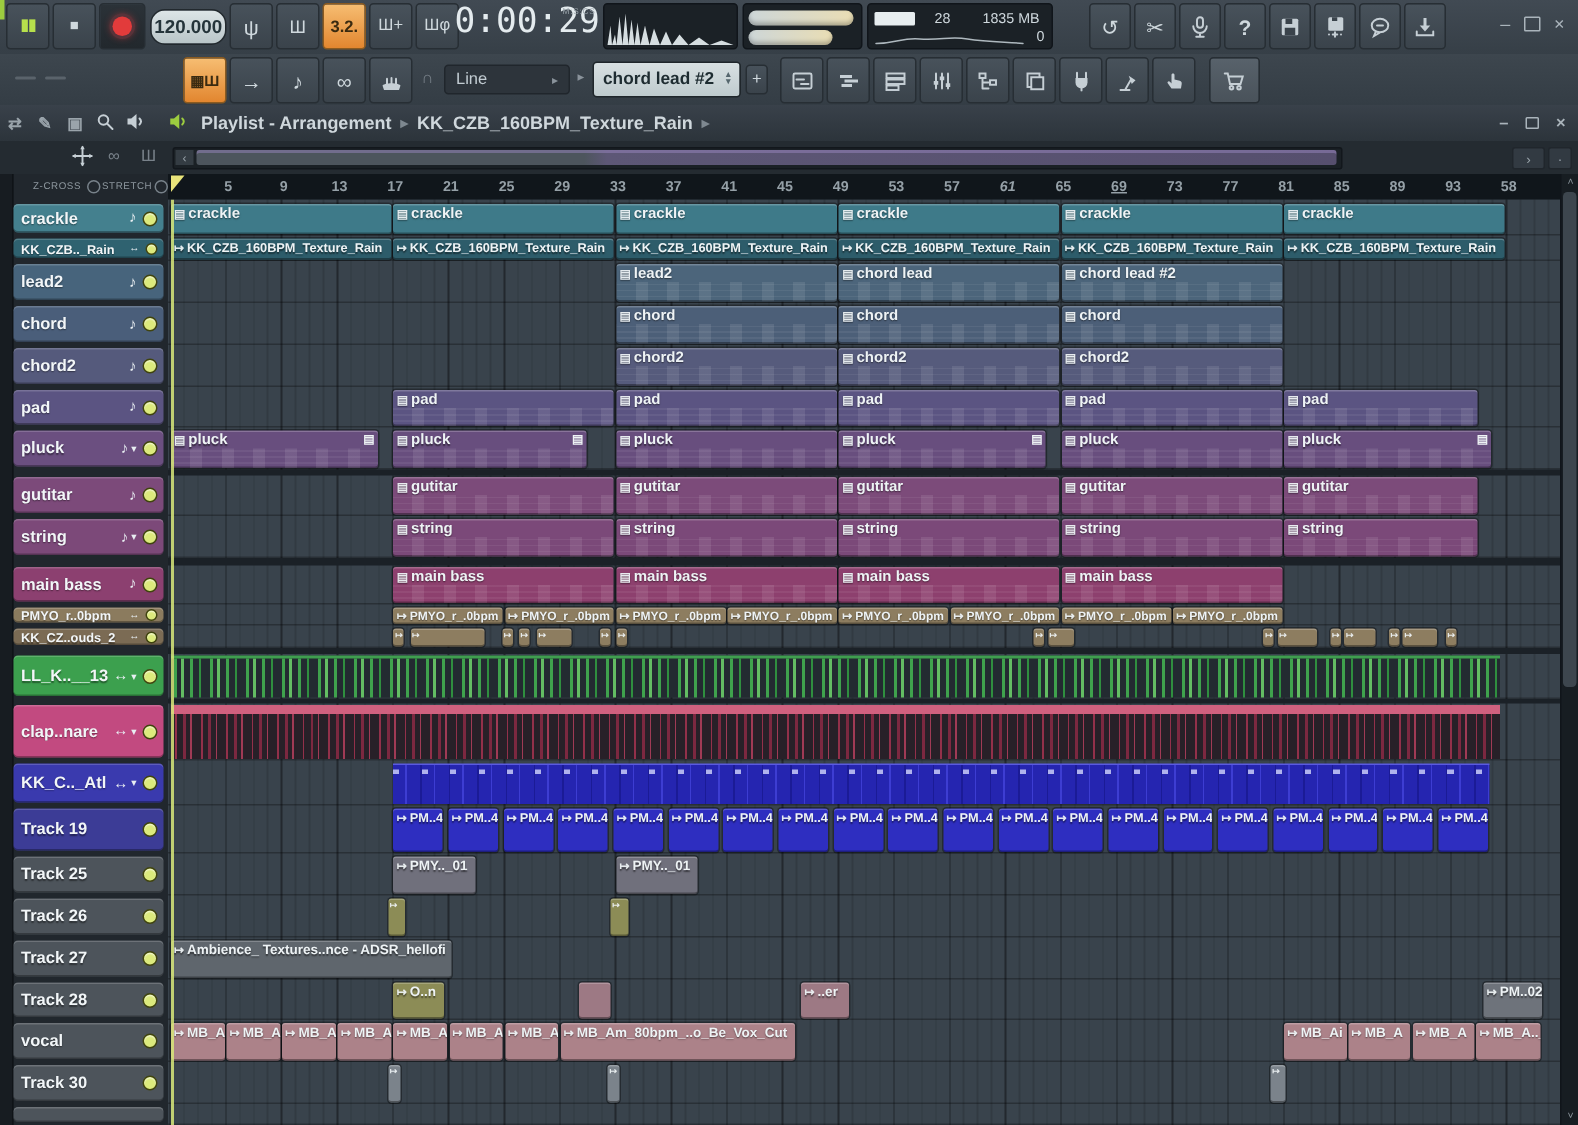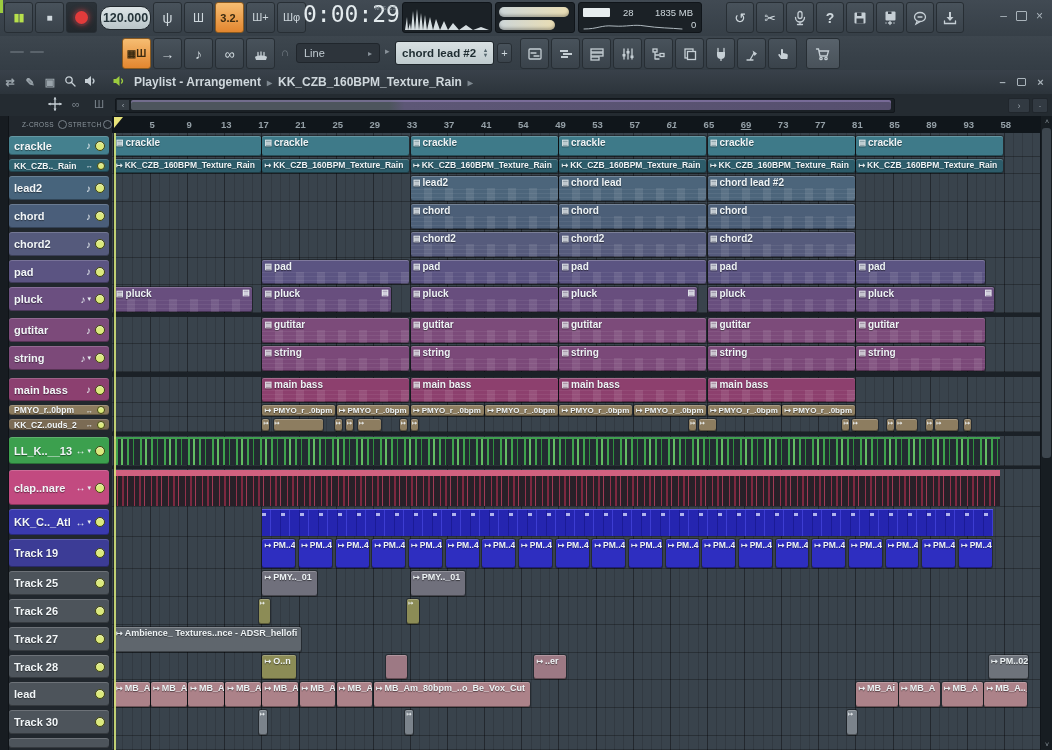--- a/index.html
+++ b/index.html
@@ -388,21 +388,21 @@
       <span class="tick" style="left: 29.12px;">5</span>
       <span class="tick" style="left: 66.24px;">9</span>
       <span class="tick" style="left: 103.36px;">13</span>
       <span class="tick" style="left: 140.48px;">17</span>
       <span class="tick" style="left: 177.6px;">21</span>
       <span class="tick" style="left: 214.72px;">25</span>
       <span class="tick" style="left: 251.84px;">29</span>
       <span class="tick" style="left: 288.96px;">33</span>
       <span class="tick" style="left: 326.08px;">37</span>
       <span class="tick" style="left: 363.2px;">41</span>
-      <span class="tick" style="left: 400.32px;">54</span>
+      <span class="tick" style="left: 400.32px;">45</span>
       <span class="tick" style="left: 437.44px;">49</span>
       <span class="tick" style="left: 474.56px;">53</span>
       <span class="tick" style="left: 511.68px;">57</span>
       <span class="tick" style="left: 548.8px; font-style: italic;">61</span>
       <span class="tick" style="left: 585.92px;">65</span>
       <span class="tick" style="left: 623.04px; text-decoration: underline;">69</span>
       <span class="tick" style="left: 660.16px;">73</span>
       <span class="tick" style="left: 697.28px;">77</span>
       <span class="tick" style="left: 734.4px;">81</span>
       <span class="tick" style="left: 771.52px;">85</span>
@@ -1165,21 +1165,21 @@
     </div>
     <div class="chip" style="top: 627px; height: 24px; background: linear-gradient(rgb(77, 84, 91), rgb(77, 84, 91));">
       <span class="cn">Track 27</span>
       <span class="led"></span>
     </div>
     <div class="chip" style="top: 655px; height: 23px; background: linear-gradient(rgb(77, 84, 91), rgb(77, 84, 91));">
       <span class="cn">Track 28</span>
       <span class="led"></span>
     </div>
     <div class="chip" style="top: 682px; height: 24px; background: linear-gradient(rgb(77, 84, 91), rgb(77, 84, 91));">
-      <span class="cn">lead</span>
+      <span class="cn">vocal</span>
       <span class="led"></span>
     </div>
     <div class="chip" style="top: 710px; height: 24px; background: linear-gradient(rgb(77, 84, 91), rgb(77, 84, 91));">
       <span class="cn">Track 30</span>
       <span class="led"></span>
     </div>
     <div class="chip" style="top: 738px; height: 10px; background: linear-gradient(rgb(77, 84, 91), rgb(77, 84, 91));"></div>
   </div>
 
 </body></html>

